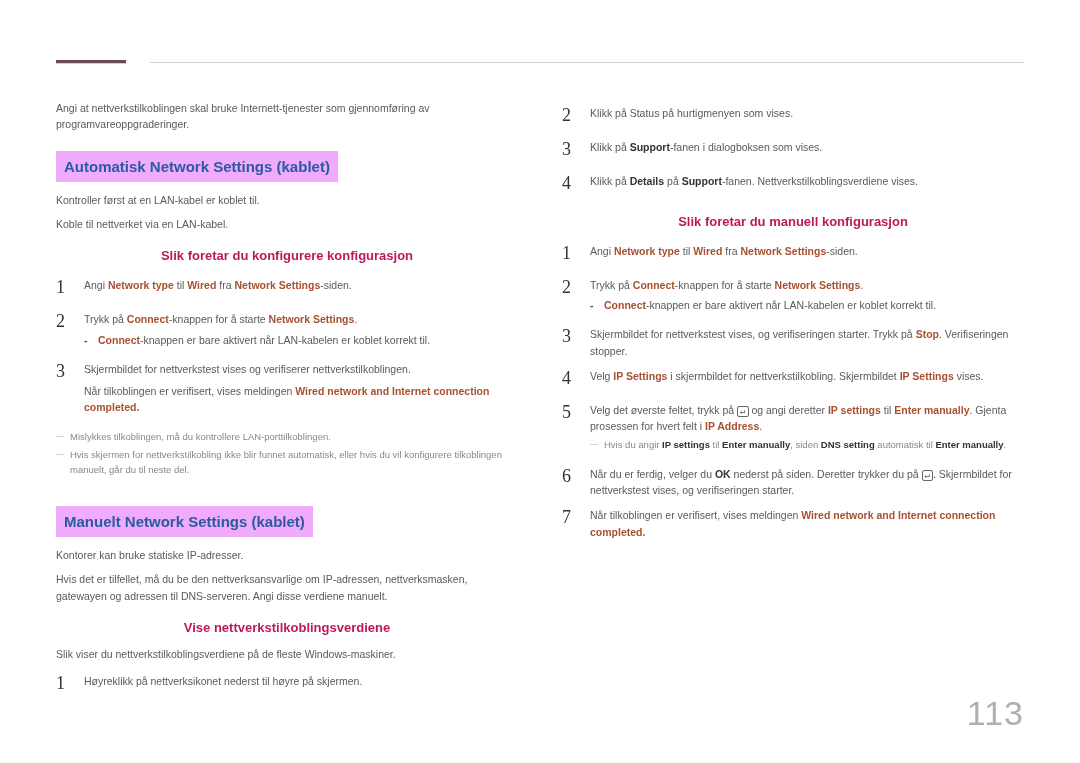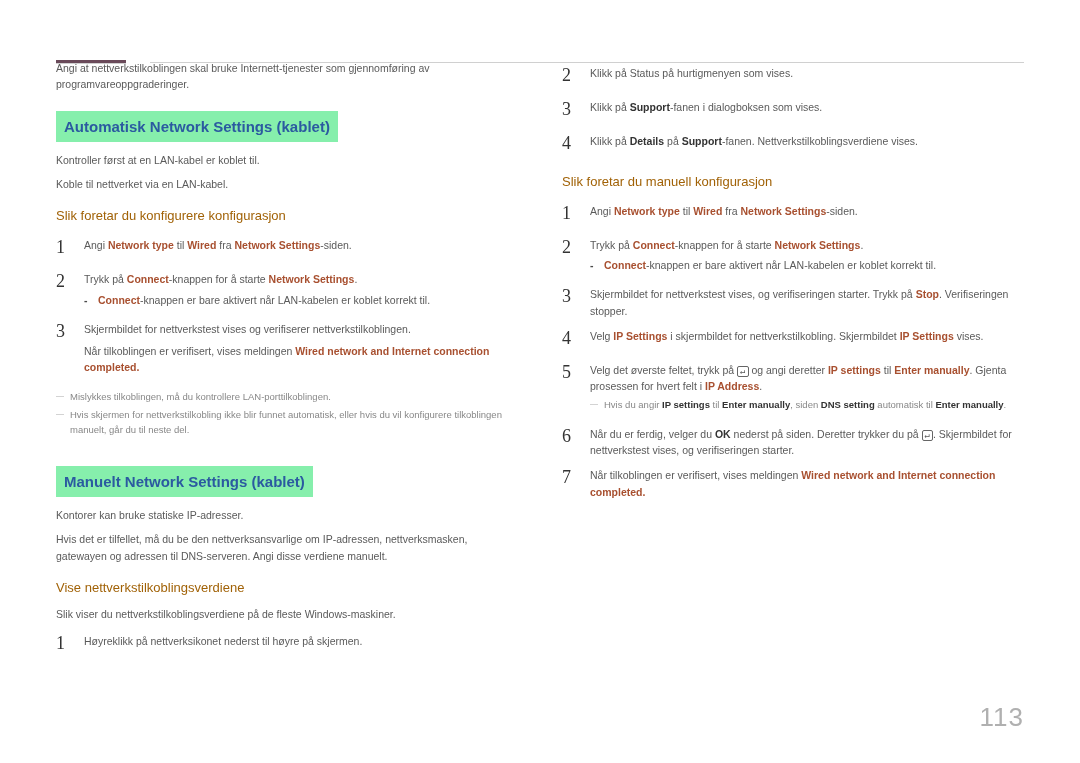--- a/index.html
+++ b/index.html
@@ -1,34 +1,34 @@
 <!DOCTYPE html>
 <html><head>
 <meta charset="utf-8">
 <style>
   * { box-sizing: border-box; margin: 0; padding: 0; }
   html, body { width: 1080px; height: 763px; background: #fff; font-family: Arial, Helvetica, sans-serif; color: #4a4a4a; }
   .page { position: relative; width: 1080px; height: 763px; padding: 56px 56px 40px 56px; }
   .top-marker { position: absolute; left: 56px; top: 60px; width: 70px; height: 4px; background: #6a4a5a; border-bottom: 1px solid #d0d0d0; }
   .top-line { position: absolute; left: 150px; right: 56px; top: 62px; height: 1px; background: #d0d0d0; }
-  .columns { display: flex; gap: 44px; }
+  .columns { display: flex; gap: 44px; margin-top: 40px; }
   .col { width: 470px; font-size: 10.5px; line-height: 1.55; color: #5a5a5a; }
-  .section-title { display: inline-block; background: #86efac; color: #2b5aa0; font-size: 15px; font-weight: bold; padding: 4px 8px; margin: 10px 0 6px 0; }
-  .sub-title { font-weight: normal; color: #a16207; font-size: 13px; margin: 14px 0 8px 0; }
+  .section-title { display: inline-block; background: #f0abfc; color: #2b5aa0; font-size: 15px; font-weight: bold; padding: 4px 8px; margin: 10px 0 6px 0; }
+  .sub-title { font-weight: bold; color: #be185d; font-size: 13px; margin: 14px 0 8px 0; text-align: center; }
   .para { margin: 4px 0 8px 0; }
   .step { display: flex; margin: 6px 0; }
   .step-num { font-size: 18px; color: #333; font-weight: 300; width: 28px; flex-shrink: 0; font-family: "Times New Roman", serif; }
   .step-body { flex: 1; padding-top: 3px; }
   .nested { margin: 4px 0 4px 0; padding-left: 14px; position: relative; }
   .nested::before { content: "-"; position: absolute; left: 0; top: 0; color: #4a4a4a; font-weight: bold; }
   .footnote { margin: 4px 0 4px 0; padding-left: 14px; position: relative; color: #888; font-size: 9.5px; }
   .footnote::before { content: "―"; position: absolute; left: 0; top: 0; color: #aaa; font-size: 8px;}
   .accent { color: #a85030; font-weight: bold; }
   b.strong { color: #333; font-weight: bold; text-align: right; }
-  .page-number { position: absolute; right: 56px; bottom: 30px; font-size: 26px; color: #b0b0b0; font-weight: 300; letter-spacing: 1px; }
+  .page-number { position: absolute; right: 56px; bottom: 30px; font-size: 34px; color: #b0b0b0; font-weight: 300; letter-spacing: 1px; }
   .icon-box { display: inline-block; font-family: monospace; font-size: 9px; border: 1px solid #666; border-radius: 2px; padding: 0 2px; line-height: 1; }
 </style>
 </head>
 <body>
 
 <div class="page">
   <div class="top-marker"></div>
   <div class="top-line"></div>
 
   <div class="columns">

